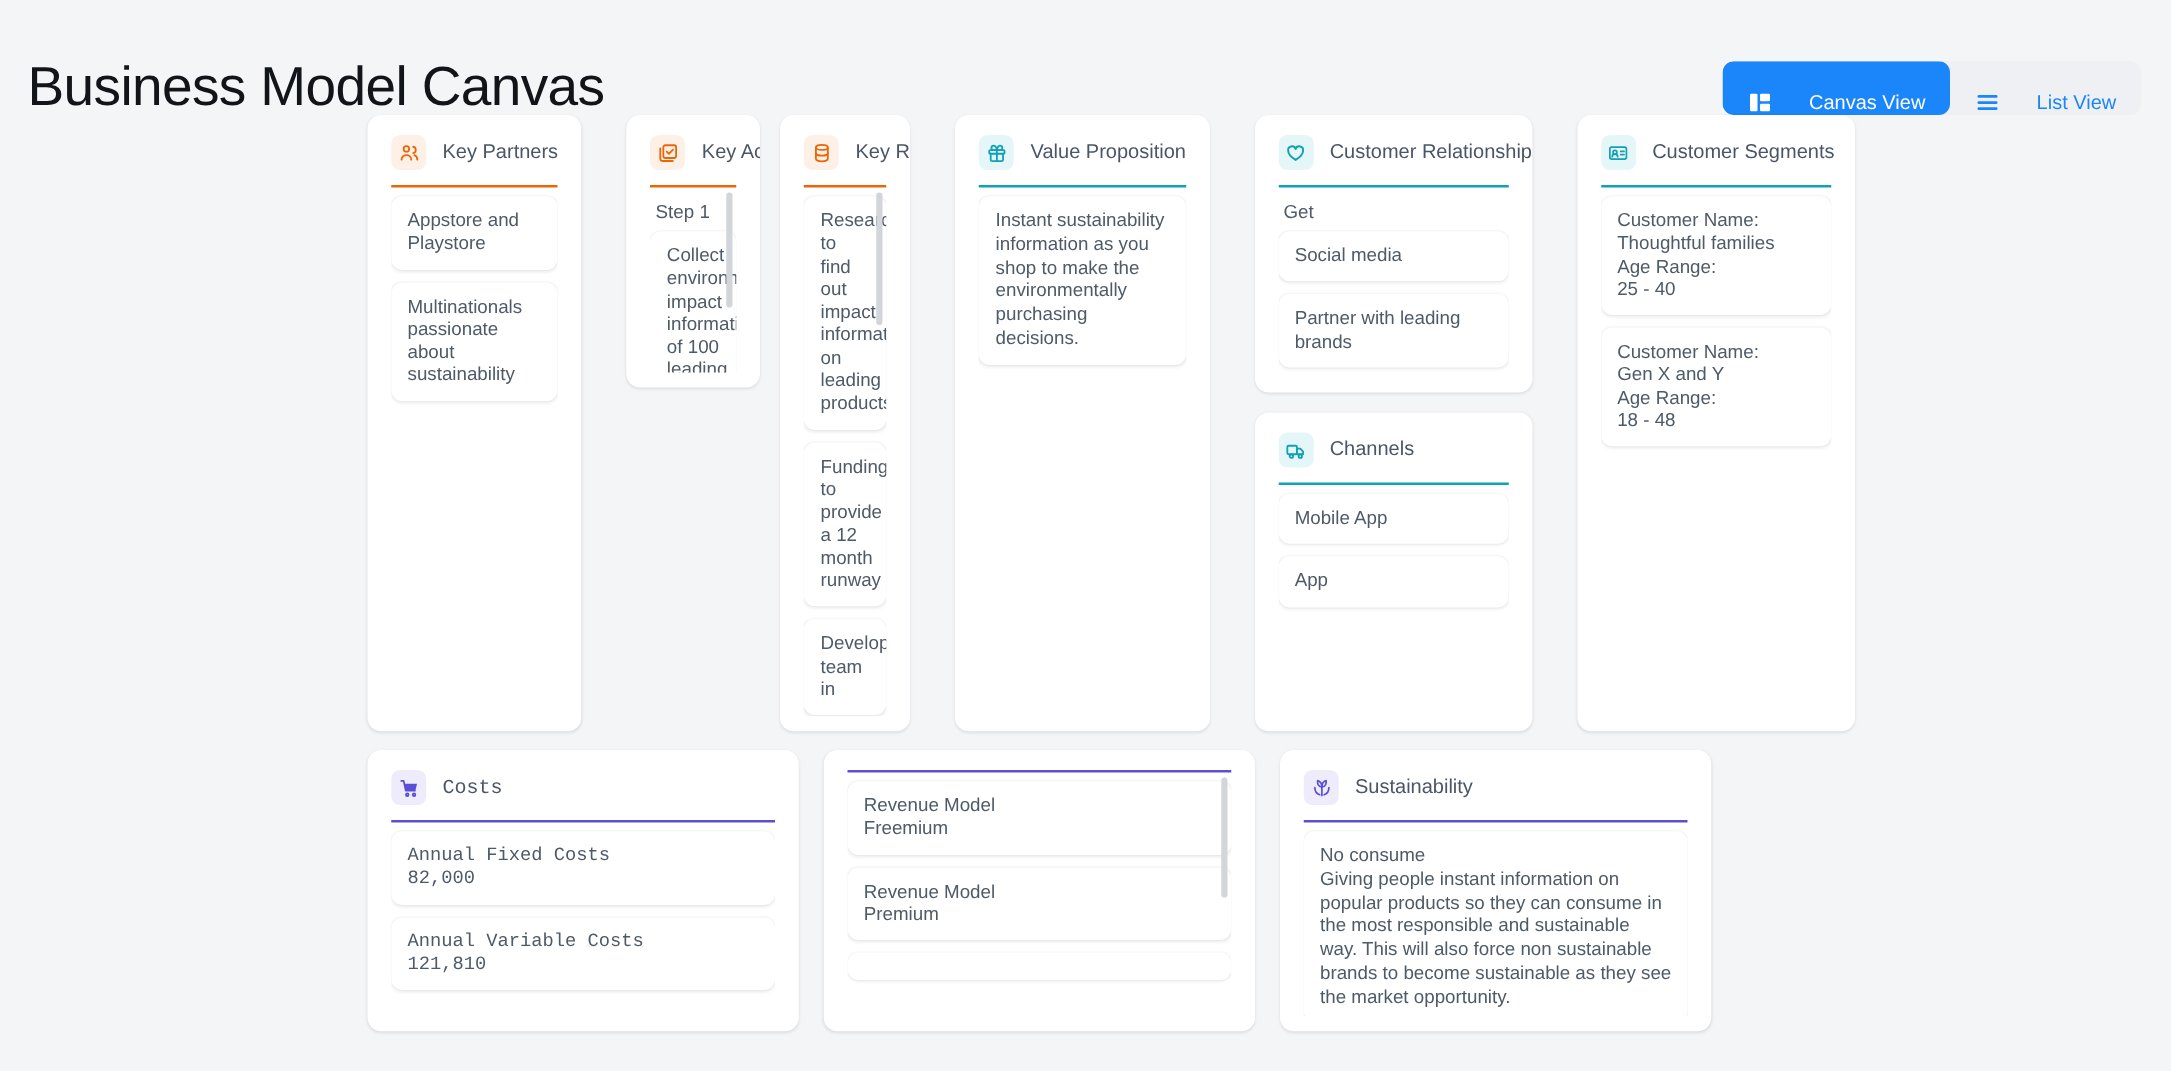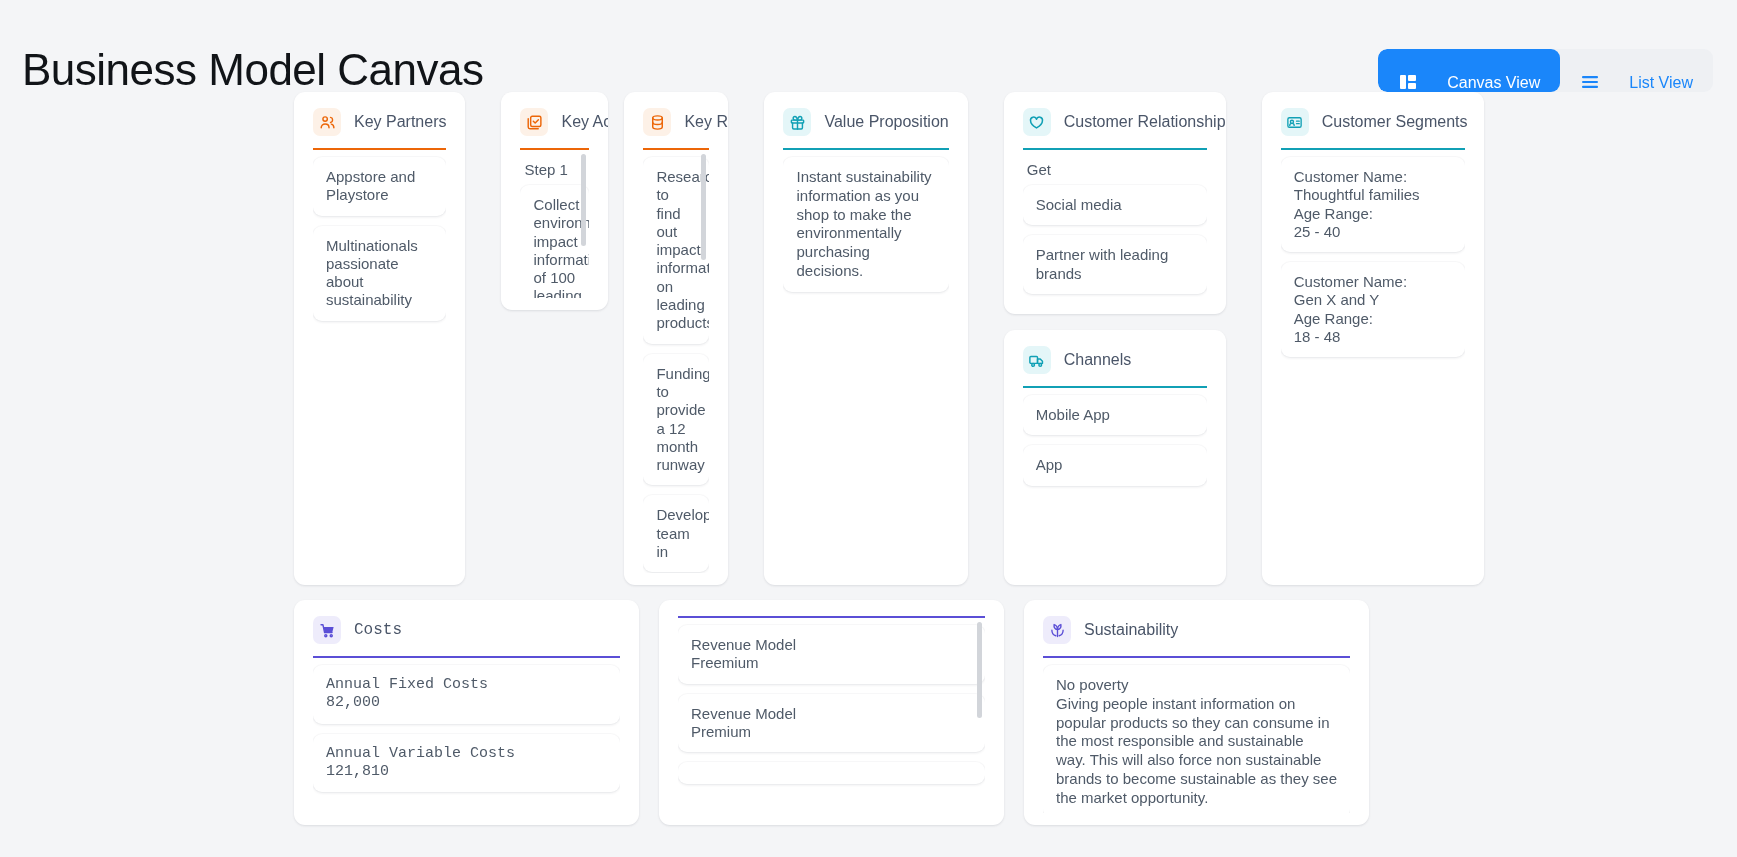--- a/index.html
+++ b/index.html
@@ -454,21 +454,21 @@
               <path d="M3.4 9.6c0 3.4 2.2 5.8 4.6 6.6"></path>
               <path d="M16.6 9.6c0 3.4-2.2 5.8-4.6 6.6"></path>
             </svg>
           </span>
           <span class="card-title">Sustainability</span>
         </div>
         <div class="rule"></div>
         <div class="card-body">
           <div class="card-body-inner">
             <div class="chip para">
-              <span class="kv-label">No poverty</span>
+              <span class="kv-label">No consume</span>
               <span class="kv-value">Giving people instant information on popular products so they can consume in the most responsible and sustainable way. This will also force non sustainable brands to become sustainable as they see the market opportunity.</span>
             </div>
           </div>
         </div>
       </div>
     </div>
 
   </div>
 </div>
 

